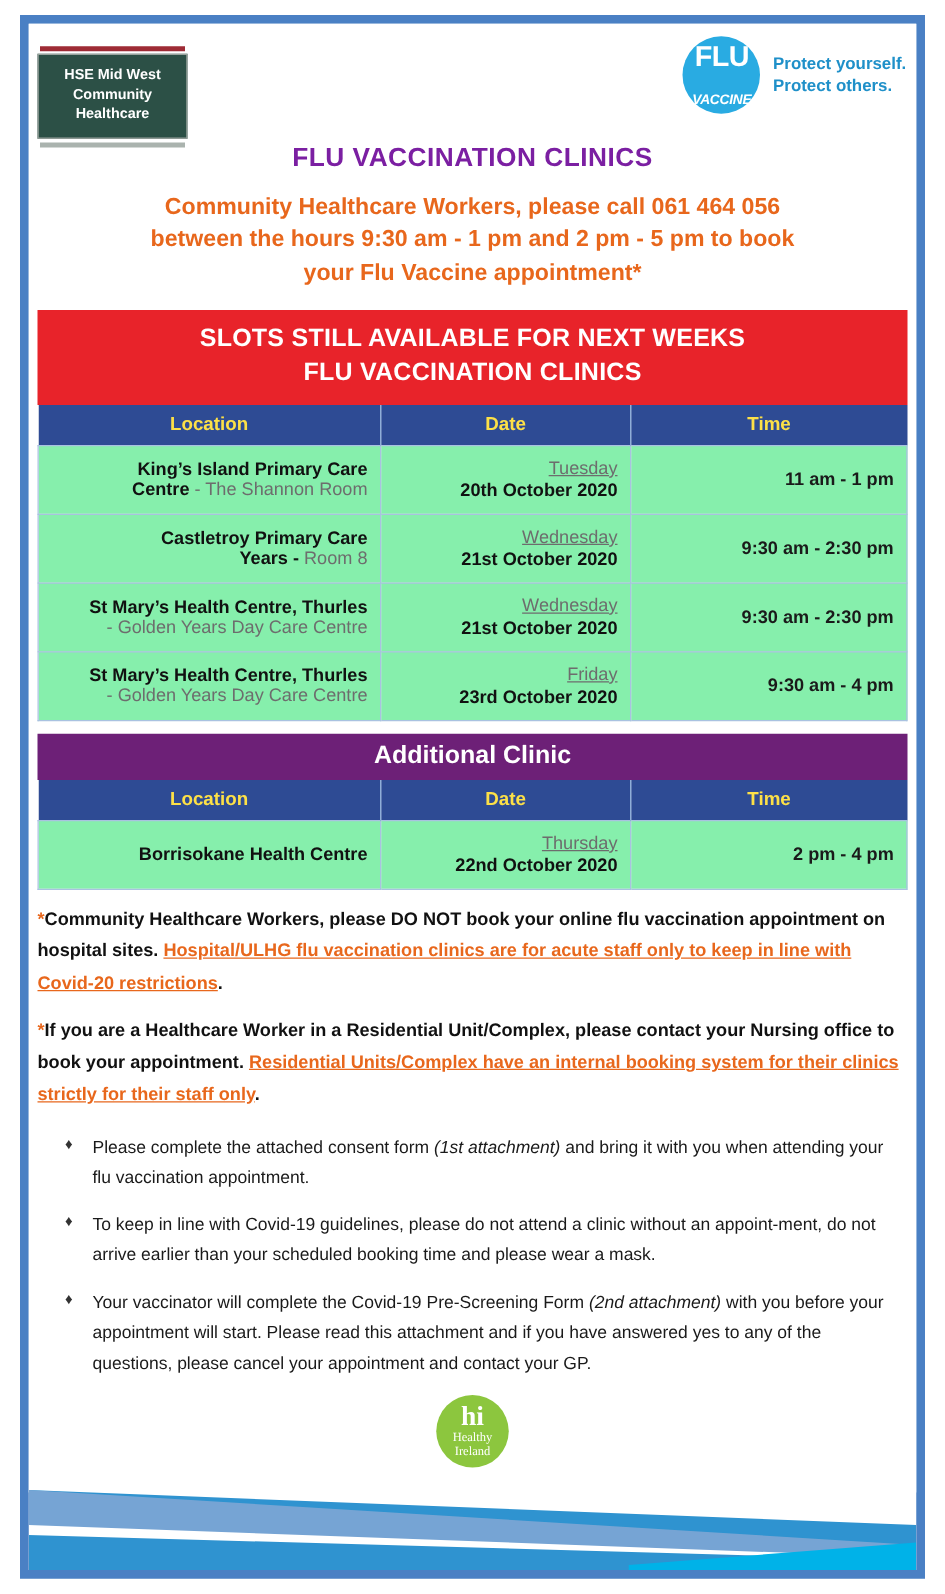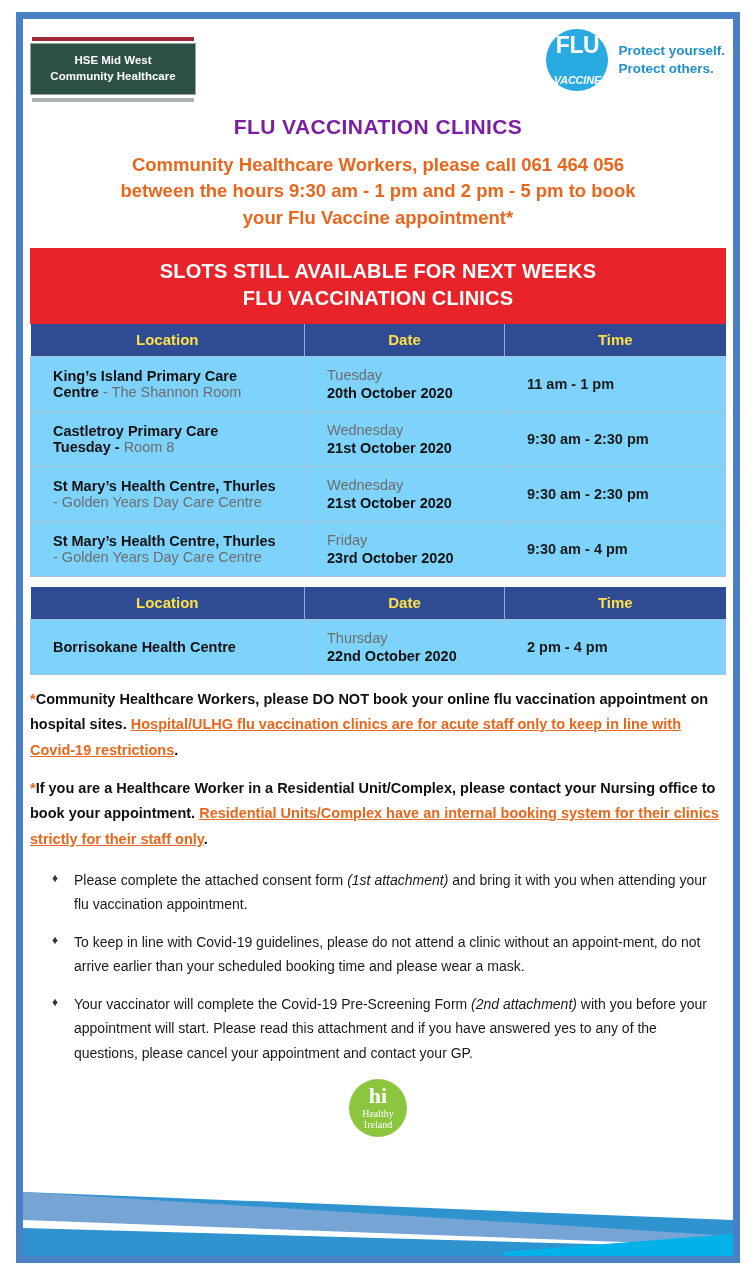--- a/index.html
+++ b/index.html
@@ -53,21 +53,21 @@
 
   
   .header-row {
     position: relative;
     height: 86px;
   }
   .hse-logo {
     position: absolute;
     left: 7px;
     top: 18px;
-    width: 166px;
+    width: 120px;
   }
   .hse-topbar {
     height: 4px;
     background: #9e2b35;
     margin: 0 2px 2px 2px;
   }
   .hse-box {
     background: #2c5046;
     border: 1px solid #9aa39e;
     color: #ffffff;
@@ -173,38 +173,39 @@
     color: #fde047;
     font-size: 15px;
     font-weight: bold;
     padding: 7px 4px 8px 4px;
     text-align: center;
     border-right: 1px solid #8faed8;
   }
   table.clinics th:last-child { border-right: none; }
   table.clinics td {
     border: 1px solid #a9c2e0;
-    padding: 10px 22px;
-    text-align: left;
+    padding: 10px 10px;
+    text-align: right;
     vertical-align: middle;
     font-size: 14.5px;
     color: #1a1a1a;
-    background: #7dd3fc;
+    background: #86efac;
   }
   .col-loc { width: 274px; }
   .col-date { width: 200px; }
   .col-time { width: auto; }
 
   .loc-strong { font-weight: bold; color: #111111; }
   .loc-muted { font-weight: normal; color: #6d6d6d; }
   .date-day {
     color: #6d6d6d;
     font-weight: normal;
     display: block;
     margin-bottom: 2px;
+    text-decoration: underline;
   }
   .date-full {
     color: #111111;
     font-weight: bold;
     display: block;
   }
   .time-cell { font-weight: bold; color: #111111; }
 
   .tbl-gap { height: 6px; }
 
@@ -347,21 +348,21 @@
             </td>
             <td>
               <span class="date-day">Tuesday</span>
               <span class="date-full">20th October 2020</span>
             </td>
             <td class="time-cell">11 am - 1 pm</td>
           </tr>
           <tr>
             <td>
               <span class="loc-strong">Castletroy Primary Care</span><br>
-              <span class="loc-strong">Tuesday -</span><span class="loc-muted">  Room 8</span>
+              <span class="loc-strong">Years -</span><span class="loc-muted">  Room 8</span>
             </td>
             <td>
               <span class="date-day">Wednesday</span>
               <span class="date-full">21st  October 2020</span>
             </td>
             <td class="time-cell">9:30 am - 2:30 pm</td>
           </tr>
           <tr>
             <td>
               <span class="loc-strong">St Mary’s Health Centre, Thurles</span><br>
@@ -384,20 +385,21 @@
             </td>
             <td class="time-cell">9:30 am - 4 pm</td>
           </tr>
         </tbody>
       </table>
     </div>
 
     <div class="tbl-gap"></div>
 
     <div class="tbl-wrap" style="margin-top:4px;">
+      <div class="banner-purple">Additional Clinic</div>
       <table class="clinics">
         <colgroup>
           <col class="col-loc">
             <col class="col-date">
             <col class="col-time">
         </colgroup>
         <thead>
           <tr>
             <th>Location</th>
             <th>Date</th>
@@ -415,21 +417,21 @@
             </td>
             <td class="time-cell">2 pm - 4 pm</td>
           </tr>
         </tbody>
       </table>
     </div>
 
     <div class="notes">
 
       <div class="note-p">
-        <span class="star">*</span><span class="plain">Community Healthcare Workers, please DO NOT book your online flu vaccination appointment on hospital sites. </span><span class="note-hl">Hospital/ULHG flu vaccination clinics are for acute staff only to keep in line with Covid-19 restrictions</span><span>.</span>
+        <span class="star">*</span><span class="plain">Community Healthcare Workers, please DO NOT book your online flu vaccination appointment on hospital sites. </span><span class="note-hl">Hospital/ULHG flu vaccination clinics are for acute staff only to keep in line with Covid-20 restrictions</span><span>.</span>
       </div>
 
       <div class="note-p">
         <span class="star">*</span><span class="plain">If you are a Healthcare Worker in a Residential Unit/Complex, please contact your Nursing office to book your appointment. </span><span class="note-hl">Residential Units/Complex have an internal booking system for their clinics strictly for their staff only</span><span>.</span>
       </div>
 
       <ul class="bullets">
         <li>
           <span>Please complete the attached consent form </span><em>(1st attachment)</em><span> and bring it with you when attending your flu vaccination appointment.</span>
         </li>

